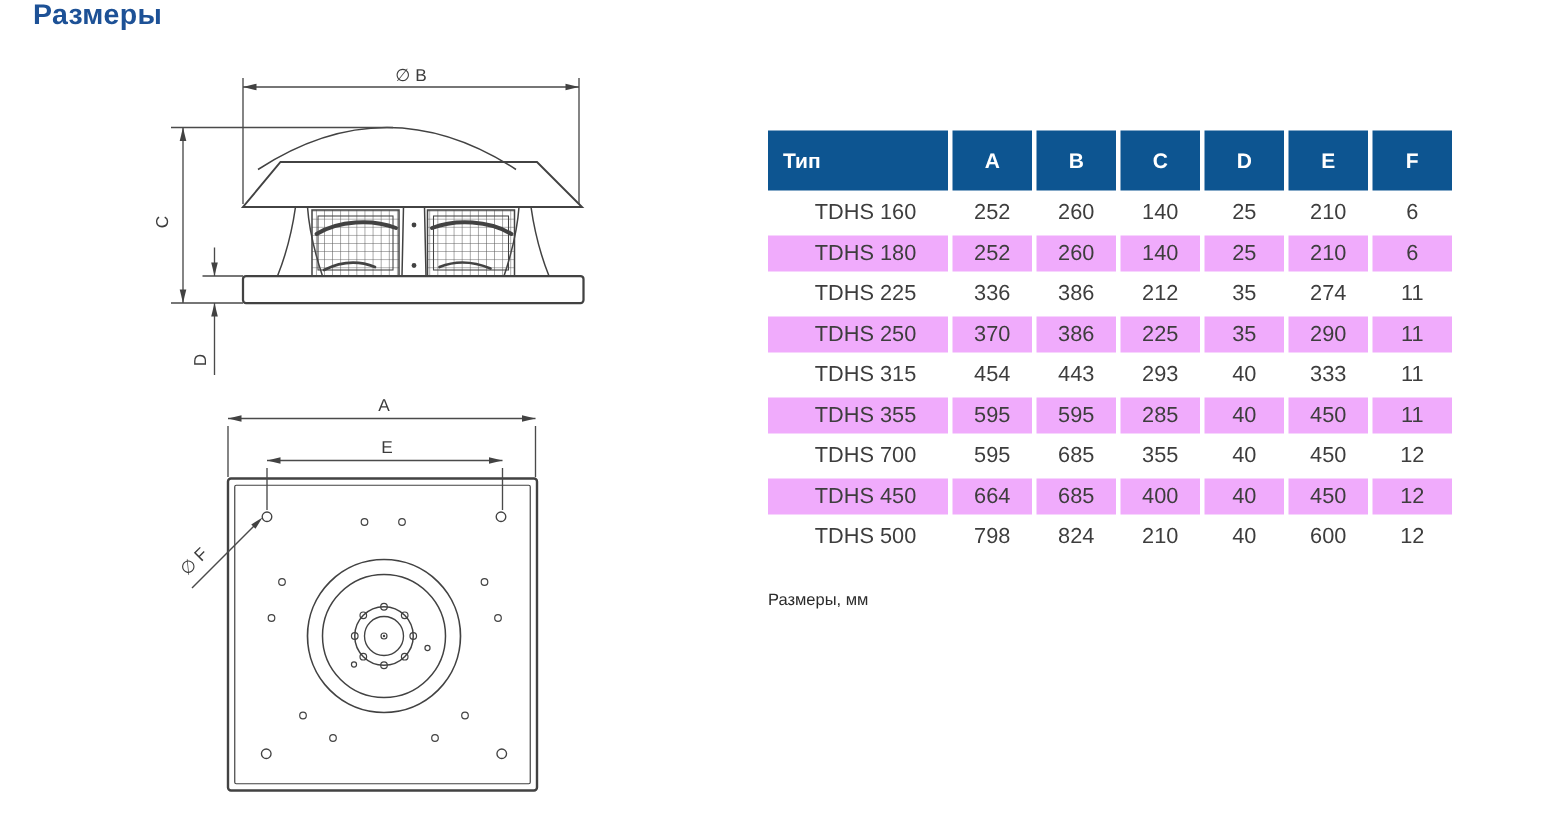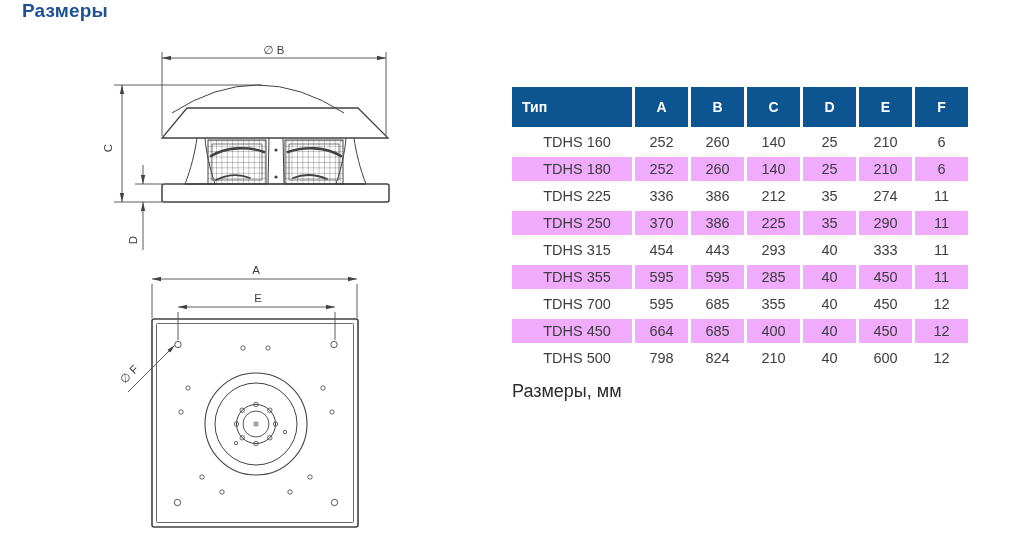--- a/index.html
+++ b/index.html
@@ -20,21 +20,21 @@
   }
   table.dim-table th.type-col { width:120px; text-align:left; padding-left:10px; }
   table.dim-table th.val-col { width:53px; }
   table.dim-table td {
     height:24px; padding:0; font-size:14.5px; color:#3d3d3d;
     text-align:center; vertical-align:middle; background:transparent;
   }
   table.dim-table td.type-cell { text-align:center; padding-left:10px; }
   table.dim-table tr.stripe td { background:#f0abfc; }
 
-  .footnote { position:absolute; left:512px; top:381px; font-size:18px; color:#2b2b2b; }
+  .footnote { position:absolute; left:512px; top:394px; font-size:11px; color:#2b2b2b; }
 
   svg text.dimlbl { font-family:"Liberation Sans", sans-serif; font-size:11.5px; fill:#3c3c3c; }
 </style>
 </head>
 <body>
 
 <div class="page">
 
   <div class="page-title">Размеры</div>
 

